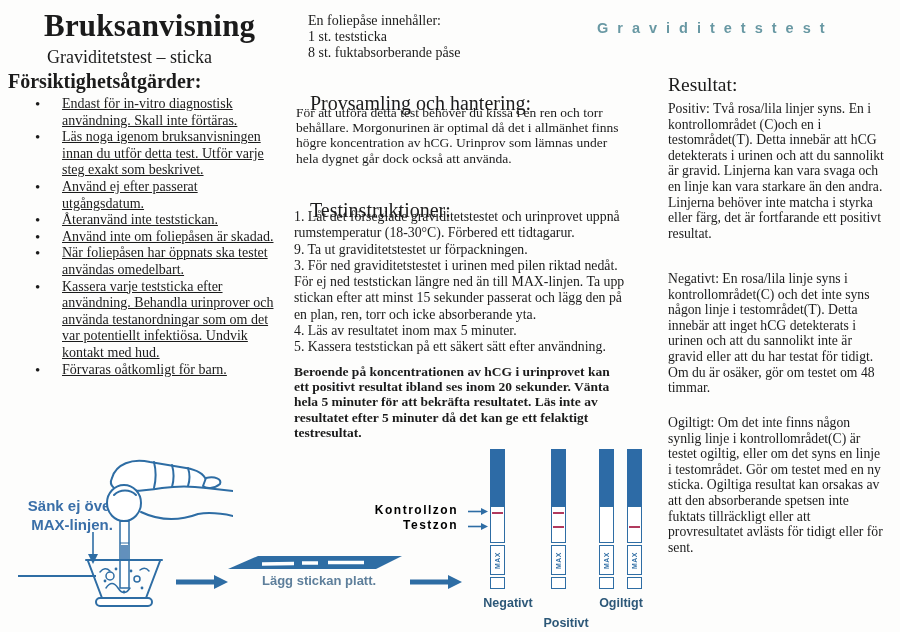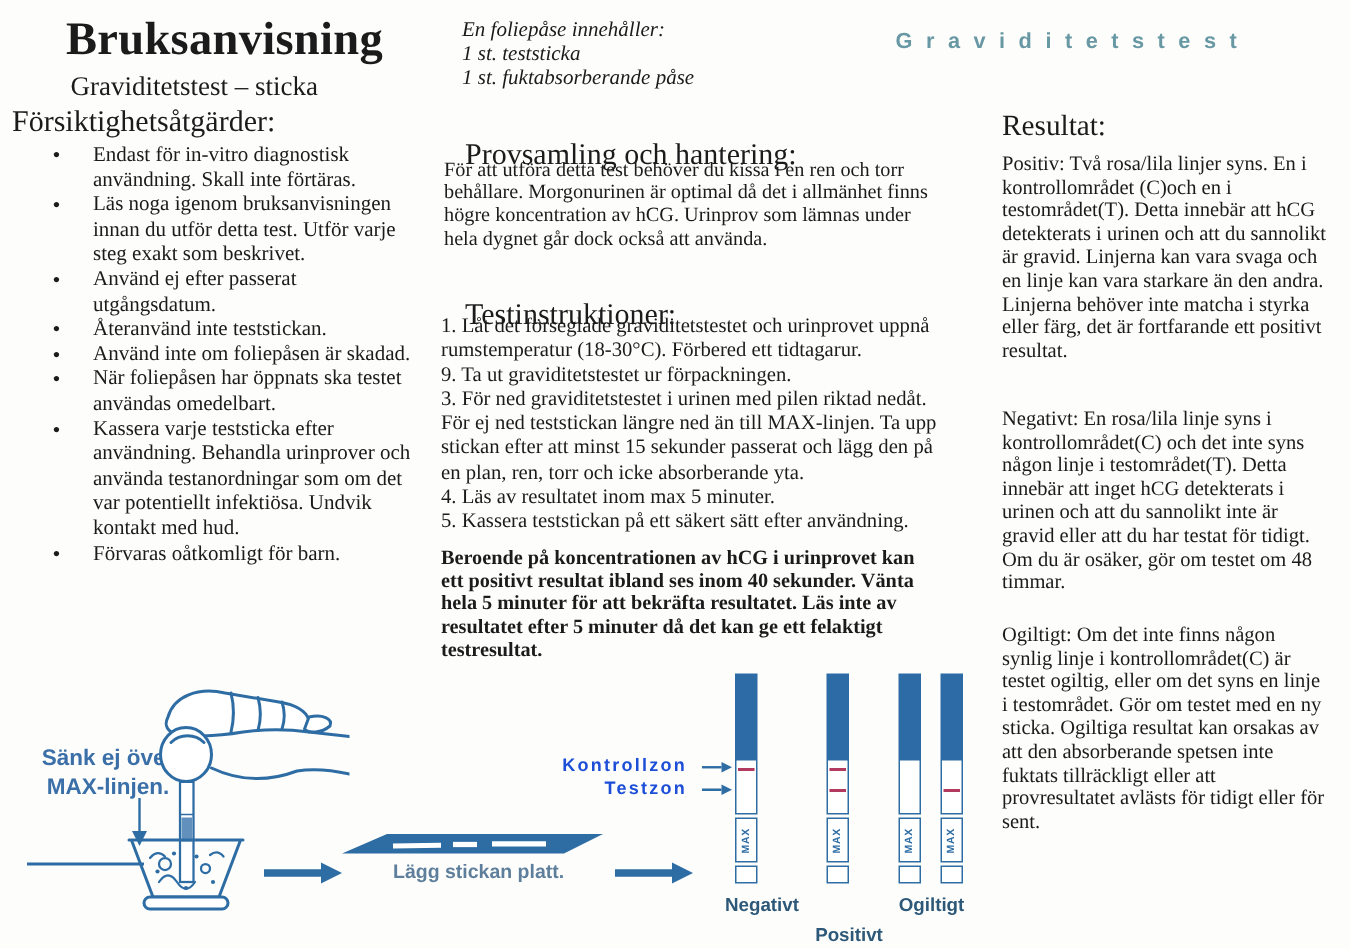--- a/index.html
+++ b/index.html
@@ -2,29 +2,29 @@
 <html><head>
 <meta charset="utf-8">
 <style>
   html,body{margin:0;padding:0;background:#e9e9e9;}
   .page{position:relative;width:900px;height:632px;background:#fdfdfc;overflow:hidden;
         font-family:"Liberation Serif",serif;color:#1b1b1b;}
 
   
   .title{position:absolute;left:44px;top:8px;font-size:31px;font-weight:bold;letter-spacing:.2px;margin:0;}
   .subtitle{position:absolute;left:47px;top:47px;font-size:18px;}
-  .pouch{position:absolute;left:308px;top:13px;font-style:italic;font-size:14px;line-height:16px;}
+  .pouch{position:absolute;left:308px;top:13px;font-size:14px;line-height:16px;}
   .brand{position:absolute;left:597px;top:20px;font-family:"Liberation Sans",sans-serif;
          font-size:14.5px;color:#4f8794;letter-spacing:9px;font-weight:bold;opacity:.85;}
 
   
-  .prec-h{position:absolute;left:8px;top:70px;font-size:20px;font-weight:normal;margin:0;}
+  .prec-h{position:absolute;left:8px;top:70px;font-size:20px;font-weight:bold;margin:0;}
   .prec-list{position:absolute;left:8px;top:96px;width:274px;margin:0;padding:0;list-style:none;
              font-size:14px;line-height:16.6px;}
-  .prec-list li{position:relative;padding-left:54px;margin:0;}
+  .prec-list li{position:relative;padding-left:54px;margin:0;text-decoration:underline;}
   .prec-list li::before{content:"•";position:absolute;left:27px;font-size:15px;}
 
   
   .midcol h2{font-size:20px;font-weight:normal;margin:16px;}
   .mid-h1{position:absolute;left:294px;top:76px;}
   .mid-p1{position:absolute;left:294px;top:103px;width:332px;font-size:13.5px;line-height:15.2px;margin:2px;}
   .mid-h2{position:absolute;left:294px;top:183px;}
   .steps{position:absolute;left:294px;top:209px;width:334px;font-size:13.8px;line-height:16.3px;}
   .steps p{margin:0;}
   .note{position:absolute;left:294px;top:364px;width:330px;font-size:13.5px;line-height:15.2px;
@@ -42,21 +42,21 @@
   .sink-label{position:absolute;left:24px;top:496px;width:96px;text-align:center;
               font-size:15px;line-height:19px;color:#3a6fa8;font-weight:bold;}
   .arrow-down{position:absolute;left:86px;top:532px;}
   .max-line{position:absolute;left:18px;top:575px;width:78px;height:2px;background:#2e6da4;}
   .cup-svg{position:absolute;left:58px;top:450px;}
   .arrow1{position:absolute;left:176px;top:574px;}
   .flat-svg{position:absolute;left:226px;top:550px;}
   .flat-label{position:absolute;left:262px;top:573px;font-size:13px;color:#5e7f9b;font-weight:bold;}
   .arrow2{position:absolute;left:410px;top:574px;}
   .zone{position:absolute;width:110px;text-align:right;font-size:12px;letter-spacing:1.5px;
-        color:#1d4ed8;font-weight:bold;}
+        color:#000000;font-weight:bold;}
   .zone.kontroll{left:348px;top:503px;}
   .zone.testz{left:348px;top:518px;}
   .zone-arrow{position:absolute;}
   .za1{left:468px;top:507px;} .za2{left:468px;top:522px;}
 
   .stick{position:absolute;top:449px;width:15px;}
   .stick .handle{height:57px;background:#2d6ba6;}
   .stick .window{height:37px;border:1px solid #2e6da4;background:#fff;position:relative;box-sizing:border-box;}
   .stick .rline{position:absolute;left:1px;right:1px;height:2px;background:#b13a5e;}
   .rline.control{top:5px;} .rline.test{top:19px;}
@@ -74,21 +74,21 @@
 <body>
 
 <div class="page">
 
   <h1 class="title">Bruksanvisning</h1>
   <div class="subtitle">Graviditetstest – sticka</div>
 
   <div class="pouch">
     <div>En foliepåse innehåller:</div>
     <div>1 st. teststicka</div>
-    <div>1 st. fuktabsorberande påse</div>
+    <div>8 st. fuktabsorberande påse</div>
   </div>
 
   <div class="brand sans">Graviditetstest</div>
 
   <h2 class="prec-h">Försiktighetsåtgärder:</h2>
   <ul class="prec-list">
     <li>Endast för in-vitro diagnostisk användning. Skall inte förtäras.</li>
     <li>Läs noga igenom bruksanvisningen innan du utför detta test. Utför varje steg exakt som beskrivet.</li>
     <li>Använd ej efter passerat utgångsdatum.</li>
     <li>Återanvänd inte teststickan.</li>
@@ -102,21 +102,21 @@
     <h2 class="mid-h1">Provsamling och hantering:</h2>
     <p class="mid-p1">För att utföra detta test behöver du kissa i en ren och torr behållare. Morgonurinen är optimal då det i allmänhet finns högre koncentration av hCG. Urinprov som lämnas under hela dygnet går dock också att använda.</p>
     <h2 class="mid-h2">Testinstruktioner:</h2>
     <div class="steps">
       <p>1. Låt det förseglade graviditetstestet och urinprovet uppnå rumstemperatur (18-30°C). Förbered ett tidtagarur.</p>
       <p>9. Ta ut graviditetstestet ur förpackningen.</p>
       <p>3. För ned graviditetstestet i urinen med pilen riktad nedåt. För ej ned teststickan längre ned än till MAX-linjen. Ta upp stickan efter att minst 15 sekunder passerat och lägg den på en plan, ren, torr och icke absorberande yta.</p>
       <p>4. Läs av resultatet inom max 5 minuter.</p>
       <p>5. Kassera teststickan på ett säkert sätt efter användning.</p>
     </div>
-    <p class="note">Beroende på koncentrationen av hCG i urinprovet kan ett positivt resultat ibland ses inom 40 sekunder. Vänta hela 5 minuter för att bekräfta resultatet. Läs inte av resultatet efter 5 minuter då det kan ge ett felaktigt testresultat.</p>
+    <p class="note">Beroende på koncentrationen av hCG i urinprovet kan ett positivt resultat ibland ses inom 20 sekunder. Vänta hela 5 minuter för att bekräfta resultatet. Läs inte av resultatet efter 5 minuter då det kan ge ett felaktigt testresultat.</p>
   </div>
 
   <h2 class="res-h">Resultat:</h2>
   <p class="res-p pos">Positiv: Två rosa/lila linjer syns. En i kontrollområdet (C)och en i testområdet(T). Detta innebär att hCG detekterats i urinen och att du sannolikt är gravid. Linjerna kan vara svaga och en linje kan vara starkare än den andra. Linjerna behöver inte matcha i styrka eller färg, det är fortfarande ett positivt resultat.</p>
   <p class="res-p neg">Negativt: En rosa/lila linje syns i kontrollområdet(C) och det inte syns någon linje i testområdet(T). Detta innebär att inget hCG detekterats i urinen och att du sannolikt inte är gravid eller att du har testat för tidigt. Om du är osäker, gör om testet om 48 timmar.</p>
   <p class="res-p inv">Ogiltigt: Om det inte finns någon synlig linje i kontrollområdet(C) är testet ogiltig, eller om det syns en linje i testområdet. Gör om testet med en ny sticka. Ogiltiga resultat kan orsakas av att den absorberande spetsen inte fuktats tillräckligt eller att provresultatet avlästs för tidigt eller för sent.</p>
 
   <div>
 
     <div class="sink-label sans">Sänk ej över MAX-linjen.</div>

